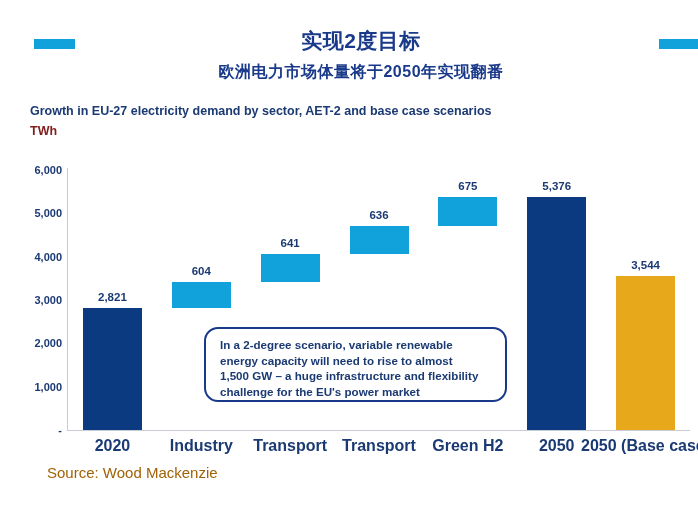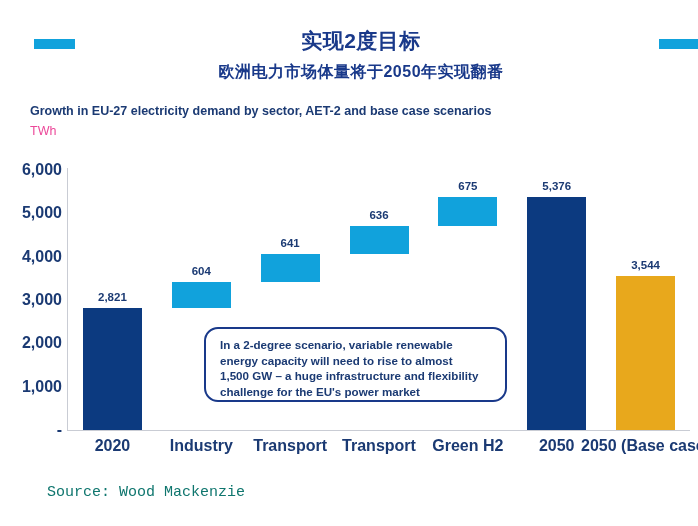--- a/index.html
+++ b/index.html
@@ -64,22 +64,22 @@
     font-size: 12.5px;
     font-weight: bold;
     color: #1b3a73;
     white-space: nowrap;
   }
   .unit-label {
     position: absolute;
     left: 30px;
     top: 124px;
     font-size: 12.5px;
-    font-weight: normal;
-    color: #ec4899;
+    font-weight: bold;
+    color: #7f1d1d;
   }
 
   
   .chart {
     position: absolute;
     left: 0;
     top: 0;
     width: 698px;
     height: 470px;
   }
@@ -98,21 +98,21 @@
     width: 623px;
     height: 1px;
     background: #c9ccd4;
   }
 
   .ytick {
     position: absolute;
     right: 638px;           
     width: 58px;
     text-align: right;
-    font-size: 16px;
+    font-size: 11px;
     font-weight: bold;
     color: #1b3a73;
     transform: translateY(-50%);
   }
 
   
   .bar {
     position: absolute;
     box-sizing: border-box;
   }
@@ -159,25 +159,24 @@
     line-height: 15.5px;
     font-weight: bold;
     color: #1b3a73;
     margin: 0;
   }
 
   
   .source {
     position: absolute;
     left: 47px;
-    top: 484px;
+    top: 464px;
     font-size: 15px;
-    color: #0f766e;
+    color: #a16207;
     font-weight: normal;
-    font-family: Liberation Mono, monospace;
   }
 </style>
 </head>
 <body>
 
 <div class="header">
   <div class="deco-bar left"></div>
   <div class="deco-bar right"></div>
   <div class="title-block">
     <div class="title-line1">实现2度目标</div>

